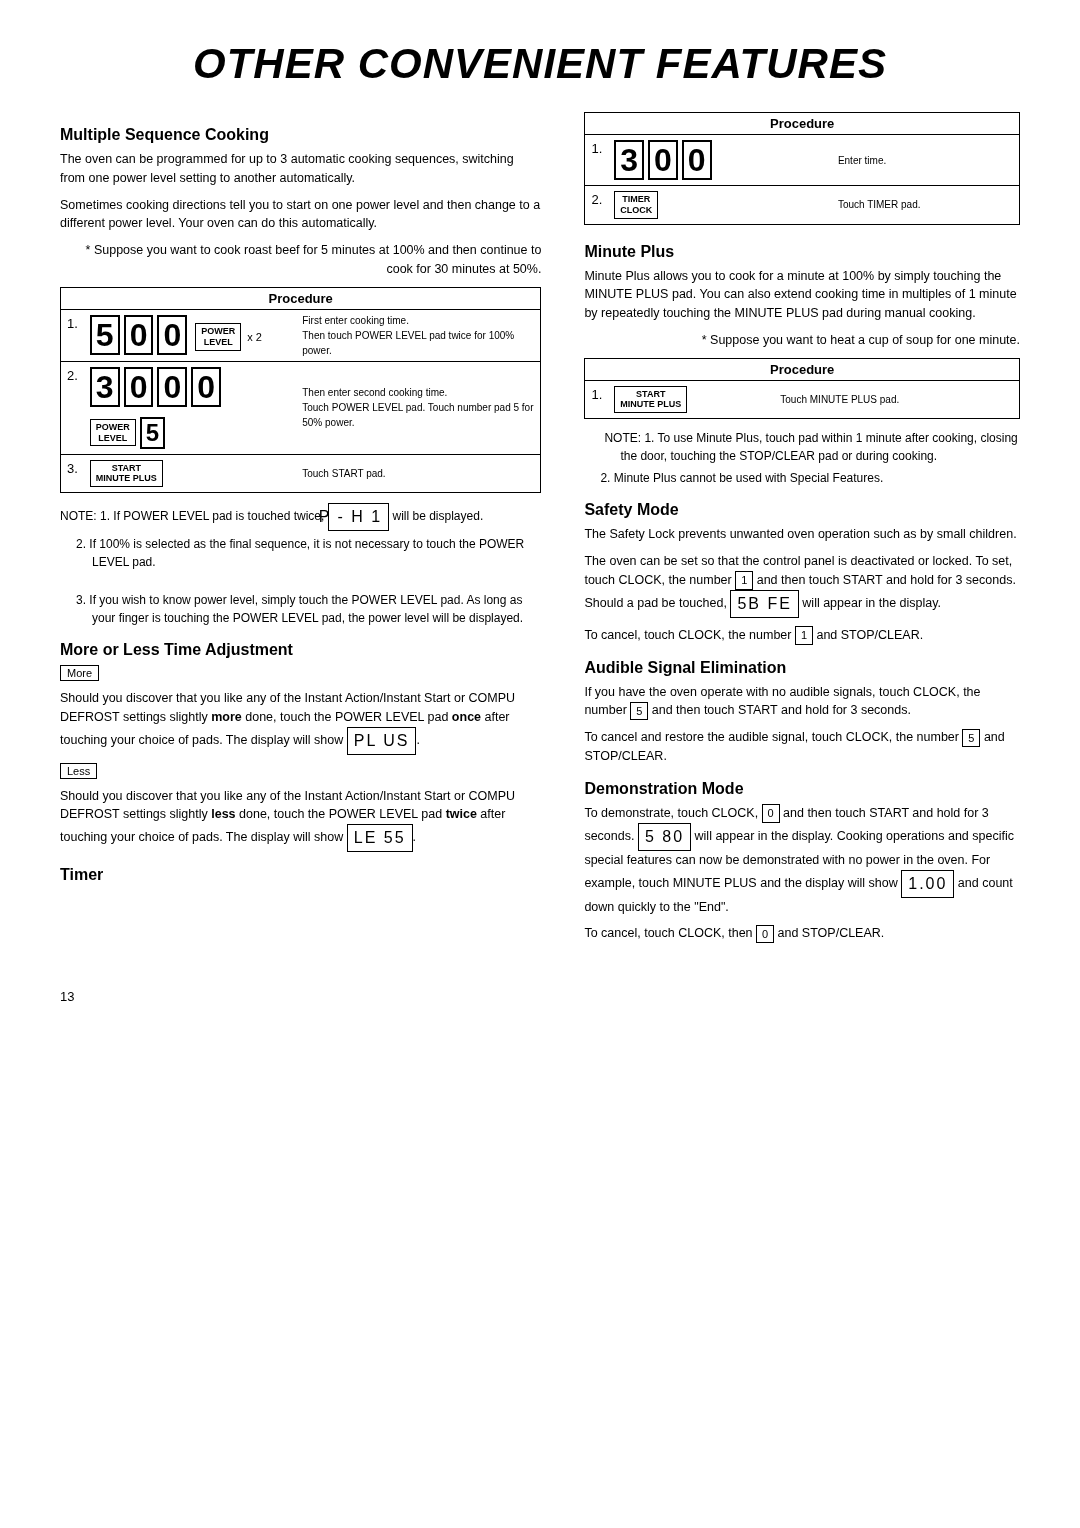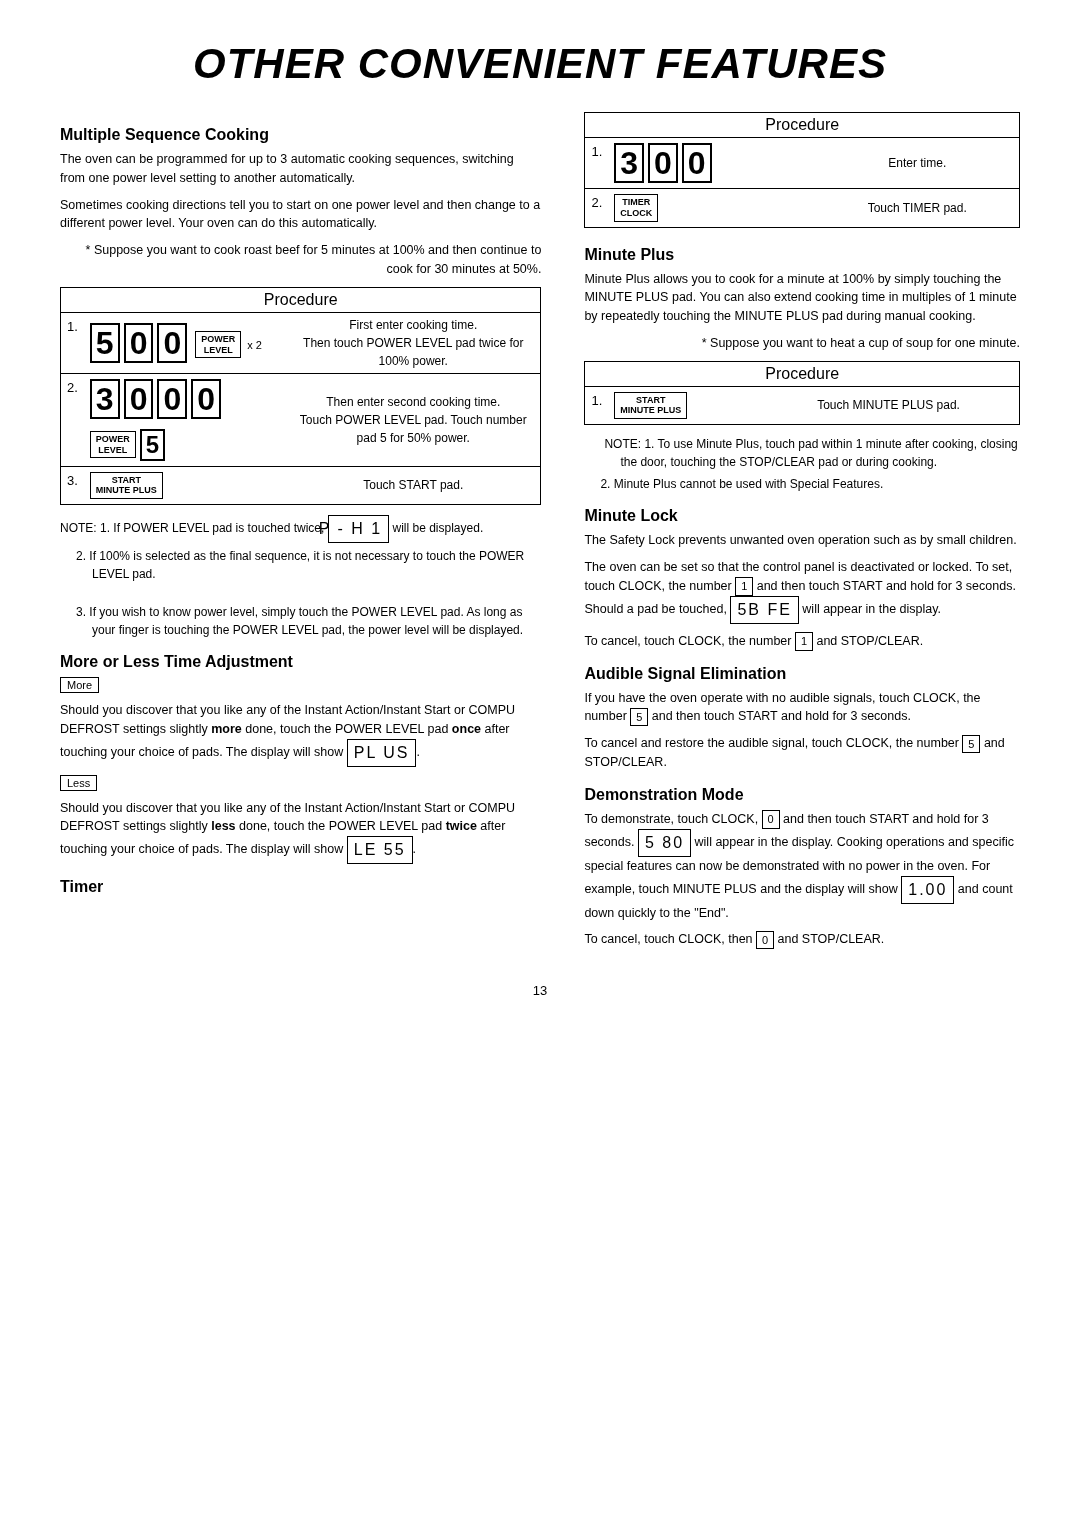--- a/index.html
+++ b/index.html
@@ -52,23 +52,23 @@
       border: 1.5px solid #000;
       border-collapse: collapse;
       width: 100%;
       margin-bottom: 10px;
       font-size: 12.5px;
     }
     .proc-table th {
       background: #fff;
       border-bottom: 1.5px solid #000;
       text-align: center;
-      font-weight: 400;
+      font-weight: 700;
       padding: 3px 6px;
-      font-size: 16px;
+      font-size: 13px;
     }
     .proc-table td {
       border: none;
       padding: 3px 6px;
       vertical-align: middle;
     }
     .proc-table tr + tr td {
       border-top: 1px solid #000;
     }
     .proc-table .step-num {
@@ -160,28 +160,27 @@
       line-height: 1.5;
       margin-bottom: 4px;
     }
     .step-cell-content {
       display: flex;
       align-items: center;
       flex-wrap: wrap;
       gap: 2px;
     }
     .desc-cell {
-      font-size: 12px;
+      font-size: 10px;
       line-height: 1.5;
-      text-align: center;
     }
     .page-num {
-      text-align: center;
+      text-align: left;
       font-size: 13px;
-      margin-top: 24px;
+      margin-top: 36px;
     }
     .bold { font-weight: 700; }
   </style>
 </head>
 <body>
 
 <div class="page-title">OTHER CONVENIENT FEATURES</div>
 
 <div class="two-col">
 
@@ -323,21 +322,21 @@
             <td class="desc-cell">Touch MINUTE PLUS pad.</td>
           </tr>
         </tbody>
       </table>
 
       <p class="note-numbered" style="margin-top:6px;margin-left:20px;">NOTE: 1. To use Minute Plus, touch pad within 1 minute after cooking, closing the door, touching the STOP/CLEAR pad or during cooking.</p>
       <p class="note-numbered" style="padding-left:32px;text-indent:-16px;">2. Minute Plus cannot be used with Special Features.</p>
     </div>
 
     <div class="section-sep">
-      <div class="section-title">Minute Lock</div>
+      <div class="section-title">Safety Mode</div>
       <p class="body-text">The Safety Lock prevents unwanted oven operation such as by small children.</p>
       <p class="body-text">The oven can be set so that the control panel is deactivated or locked. To set, touch CLOCK, the number <span class="inline-num">1</span> and then touch START and hold for 3 seconds. Should a pad be touched, <span class="mono-display">5B FE</span> will appear in the display.</p>
       <p class="body-text">To cancel, touch CLOCK, the number <span class="inline-num">1</span> and STOP/CLEAR.</p>
     </div>
 
     <div class="section-sep">
       <div class="section-title">Audible Signal Elimination</div>
       <p class="body-text">If you have the oven operate with no audible signals, touch CLOCK, the number <span class="inline-num">5</span> and then touch START and hold for 3 seconds.</p>
       <p class="body-text">To cancel and restore the audible signal, touch CLOCK, the number <span class="inline-num">5</span> and STOP/CLEAR.</p>
     </div>

